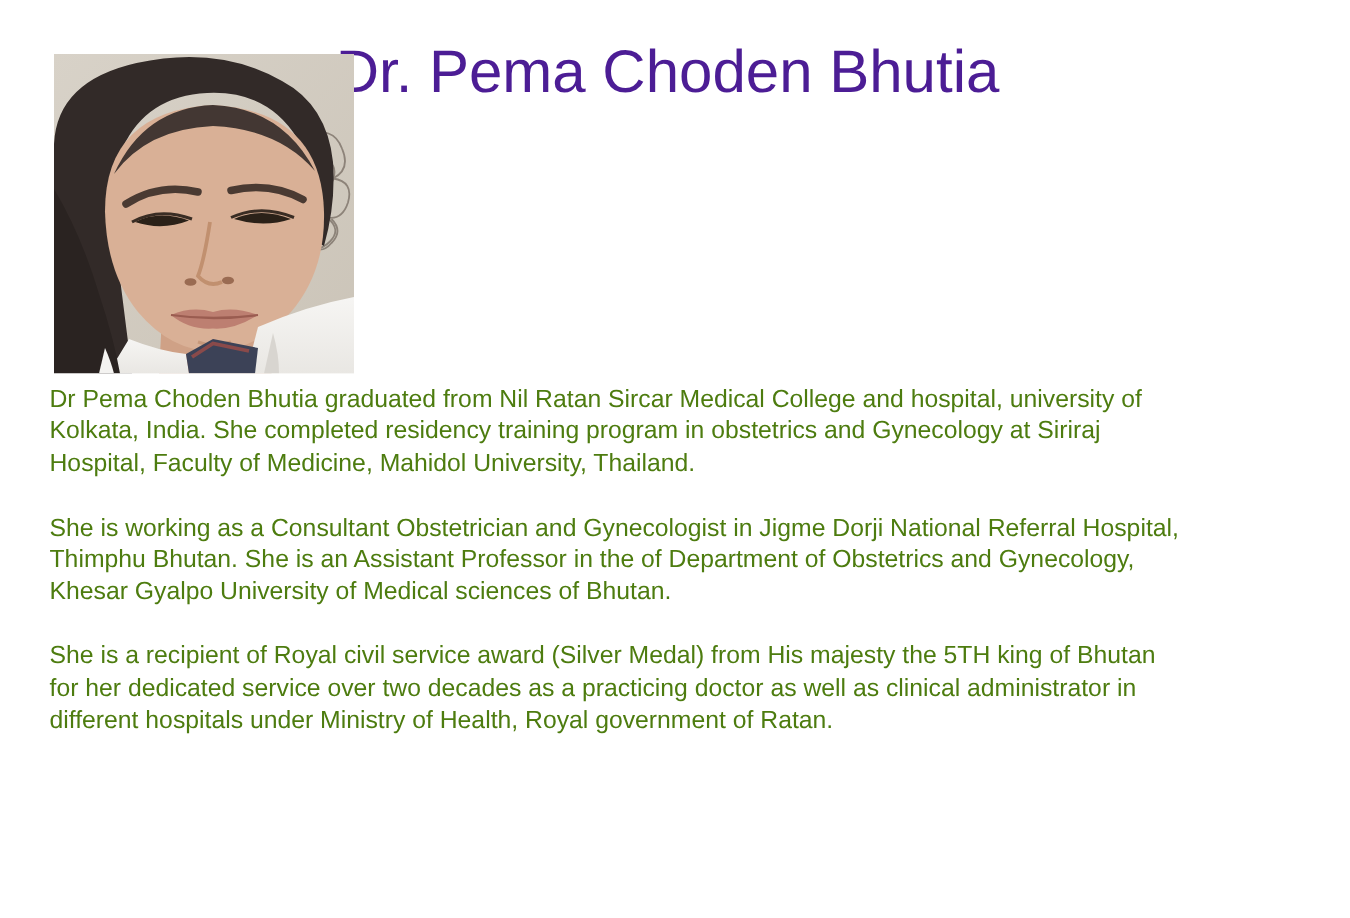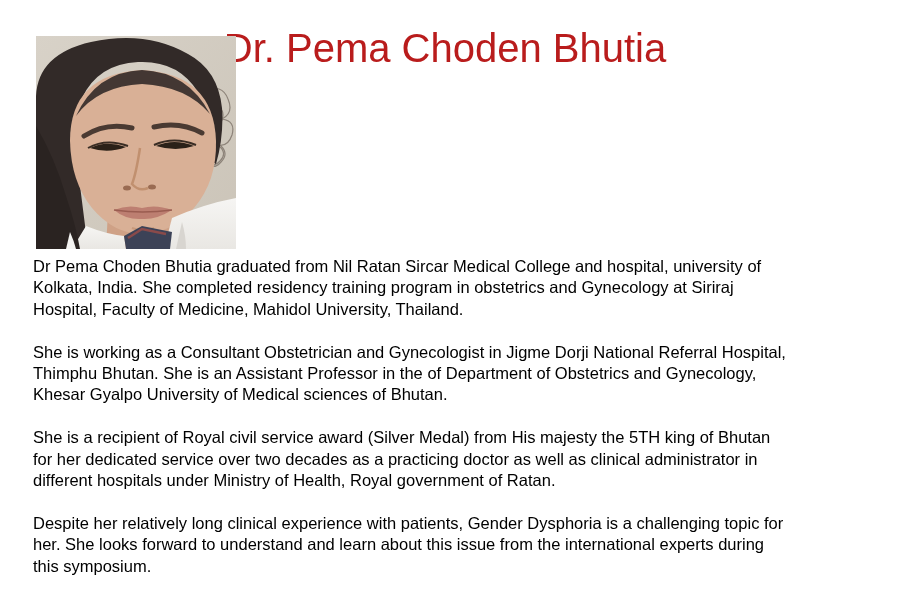--- a/index.html
+++ b/index.html
@@ -23,21 +23,21 @@
   .page-title {
     position: absolute;
     top: 26px;
     left: 0;
     right: 10px;
     margin: 0;
     text-align: center;
     font-size: 40px;
     font-weight: 400;
     letter-spacing: 0px;
-    color: #b91c1c;
+    color: #4c1d95;
     line-height: normal;
   }
   .profile-photo {
     position: absolute;
     left: 36px;
     top: 36px;
     width: 200px;
     height: 213px;
     overflow: hidden;
   }
@@ -50,21 +50,21 @@
     position: absolute;
     left: 33px;
     top: 256px;
     width: 860px;
   }
   .bio p {
     margin: 0 0 21.4px 0;
     font-size: 16.5px;
     line-height: 21.4px;
     white-space: pre-line;
-    color: #000000;
+    color: #4d7c0f;
   }
   .bio p:last-child {
     margin-bottom: 0;
   }
 </style>
 </head>
 <body>
 
 <div class="page">
 
@@ -133,18 +133,15 @@
   <div class="bio">
     <p>Dr Pema Choden Bhutia graduated from Nil Ratan Sircar Medical College and hospital, university of
 Kolkata, India. She completed residency training program in obstetrics and Gynecology at Siriraj
 Hospital, Faculty of Medicine, Mahidol University, Thailand.</p>
     <p>She is working as a Consultant Obstetrician and Gynecologist in Jigme Dorji National Referral Hospital,
 Thimphu Bhutan. She is an Assistant Professor in the of Department of Obstetrics and Gynecology,
 Khesar Gyalpo University of Medical sciences of Bhutan.</p>
     <p>She is a recipient of Royal civil service award (Silver Medal) from His majesty the 5TH king of Bhutan
 for her dedicated service over two decades as a practicing doctor as well as clinical administrator in
 different hospitals under Ministry of Health, Royal government of Ratan.</p>
-    <p>Despite her relatively long clinical experience with patients, Gender Dysphoria is a challenging topic for
-her. She looks forward to understand and learn about this issue from the international experts during
-this symposium.</p>
   </div>
 
 </div>
 
 </body></html>

